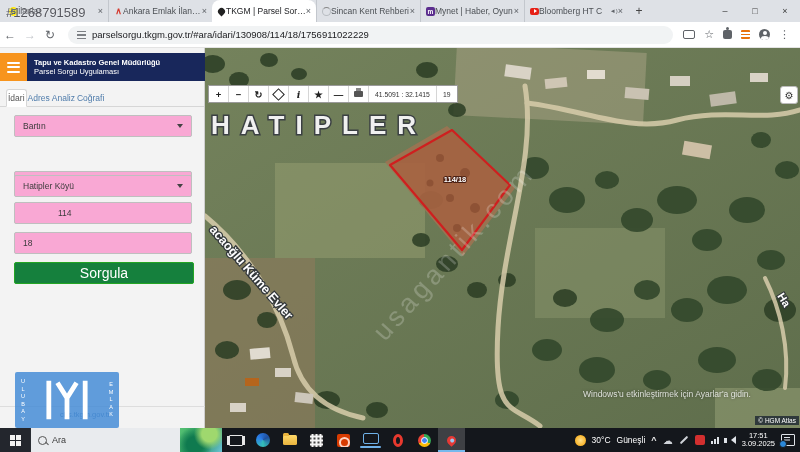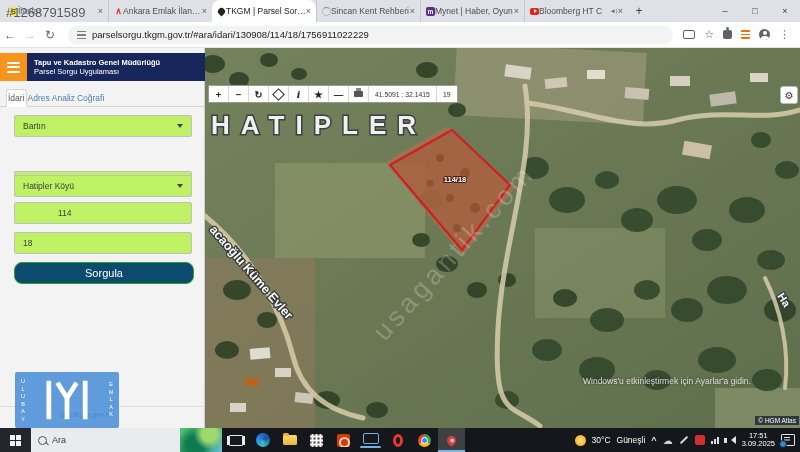--- a/index.html
+++ b/index.html
@@ -51,45 +51,45 @@
   .sidebar{position:absolute;left:0;top:0;width:205px;height:380px;background:#f3f3f3;border-right:1px solid #cfcfcf;box-sizing:border-box;}
   .sb-header{position:absolute;top:5px;left:0;width:205px;height:28px;background:#18275b;display:flex;align-items:stretch;}
   .menu-btn{width:27px;background:#f7941d;display:flex;flex-direction:column;justify-content:center;align-items:center;gap:2.5px;}
   .menu-btn i{display:block;width:13px;height:2px;background:#fff;border-radius:1px;}
   .sb-titles{display:flex;flex-direction:column;justify-content:center;padding-left:7px;color:#fff;}
   .sb-t1{font-size:7.5px;font-weight:bold;line-height:9px;}
   .sb-t2{font-size:7.5px;line-height:9px;}
   .sb-tabs{position:absolute;top:39px;left:0;right:0;height:19px;display:flex;align-items:flex-end;border-bottom:1px solid #d6d6d6;font-size:8.5px;}
   .sb-tab{padding:3px 1px;color:#4f7cab;}
   .sb-tab.active{background:#fff;border:1px solid #d6d6d6;border-bottom:1px solid #fff;border-radius:3px 3px 0 0;color:#555;margin-bottom:-1px;margin-left:6px;}
-  .field{position:absolute;left:14px;width:178px;height:22px;background:#bef264;border:1px solid #bfbfbf;border-radius:2px;
+  .field{position:absolute;left:14px;width:178px;height:22px;background:#f9a8d4;border:1px solid #bfbfbf;border-radius:2px;
     display:flex;align-items:center;padding:0 8px;box-sizing:border-box;font-size:8.5px;color:#3b3b3b;}
   .field .val{flex:1;white-space:nowrap;overflow:hidden;}
   .sel-arrow{width:0;height:0;border-left:3.5px solid transparent;border-right:3.5px solid transparent;border-top:4px solid #444;}
-  .btn-sorgula{position:absolute;left:14px;top:214px;width:178px;height:20px;background:#0c4a6e;border:1px solid #23a523;border-radius:8px;
-    color:#fff;font-size:11px;display:flex;align-items:center;justify-content:center;}
+  .btn-sorgula{position:absolute;left:14px;top:214px;width:178px;height:20px;background:#15803d;border:1px solid #23a523;border-radius:2px;
+    color:#fff;font-size:14px;display:flex;align-items:center;justify-content:center;}
   .sb-footline{position:absolute;left:0;top:358px;width:205px;border-top:1px solid #ddd;}
   .sb-footer{position:absolute;left:60px;top:362px;font-size:7.5px;color:#4f7cab;}
 
   
   .map{position:absolute;left:205px;top:0;width:595px;height:380px;overflow:hidden;background:#6b7a55;}
   .map svg{position:absolute;left:0;top:0;}
   .map-toolbar{position:absolute;left:3px;top:37px;height:16px;background:#fff;border:1px solid #9a9a9a;display:flex;align-items:stretch;z-index:5;}
   .mt-btn{width:19px;display:flex;align-items:center;justify-content:center;font-size:9.5px;font-weight:bold;color:#222;border-right:1px solid #d6d6d6;}
   .mt-info{font-family:"DejaVu Serif",serif;font-style:italic;}
   .ic-move{width:7px;height:7px;border:1.2px solid #222;transform:rotate(45deg);}
   .ic-printer{width:9px;height:6px;background:#555;border-radius:1px;position:relative;}
   .ic-printer::before{content:"";position:absolute;top:-3px;left:2px;width:5px;height:3px;background:#888;}
   .mt-coords{display:flex;align-items:center;padding:0 6px;font-size:6.8px;color:#333;border-right:1px solid #d6d6d6;}
   .mt-zoom{display:flex;align-items:center;justify-content:center;width:20px;font-size:6.8px;color:#333;}
   .gear-btn{position:absolute;right:2px;top:38px;width:16px;height:16px;background:#fff;border:1px solid #bbb;border-radius:3px;
     display:flex;align-items:center;justify-content:center;font-size:10px;color:#333;z-index:5;}
   .win-activate{position:absolute;left:378px;top:324px;z-index:5;color:rgba(255,255,255,.88);text-shadow:0 0 3px rgba(0,0,0,.45);}
   .win-a1{font-size:13.5px;}
-  .win-a2{font-size:8.5px;margin-top:4px;color:rgba(255,255,255,.8);text-align:right;}
+  .win-a2{font-size:8.5px;margin-top:17px;color:rgba(255,255,255,.8);text-align:right;}
   .hgm{position:absolute;right:1px;bottom:3px;background:rgba(25,35,48,.78);color:#fff;font-size:6.5px;padding:1px 3px;z-index:5;}
   .site-wm{position:absolute;left:185px;top:268px;z-index:4;transform:rotate(-48deg);transform-origin:left bottom;
     font-size:27px;letter-spacing:4px;color:rgba(255,255,255,.22);white-space:nowrap;}
 
   
   .photo-id{position:absolute;left:6px;top:5px;z-index:60;font-size:13px;color:#56575e;text-shadow:0 0 2px rgba(255,255,255,.8);}
   .agency-logo{position:absolute;left:15px;top:372px;width:104px;height:56px;z-index:40;background:rgba(66,138,214,.83);
     border-radius:2px;display:flex;align-items:center;justify-content:space-between;padding:3px 5px;box-sizing:border-box;}
   .v-text{writing-mode:vertical-rl;text-orientation:upright;font-size:5.5px;letter-spacing:1.5px;color:#fff;line-height:6px;}
 

